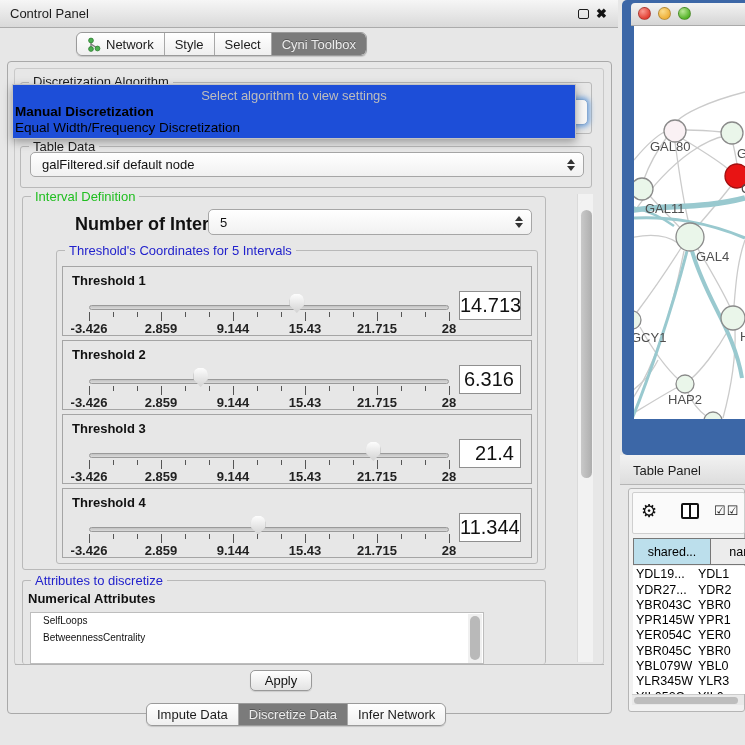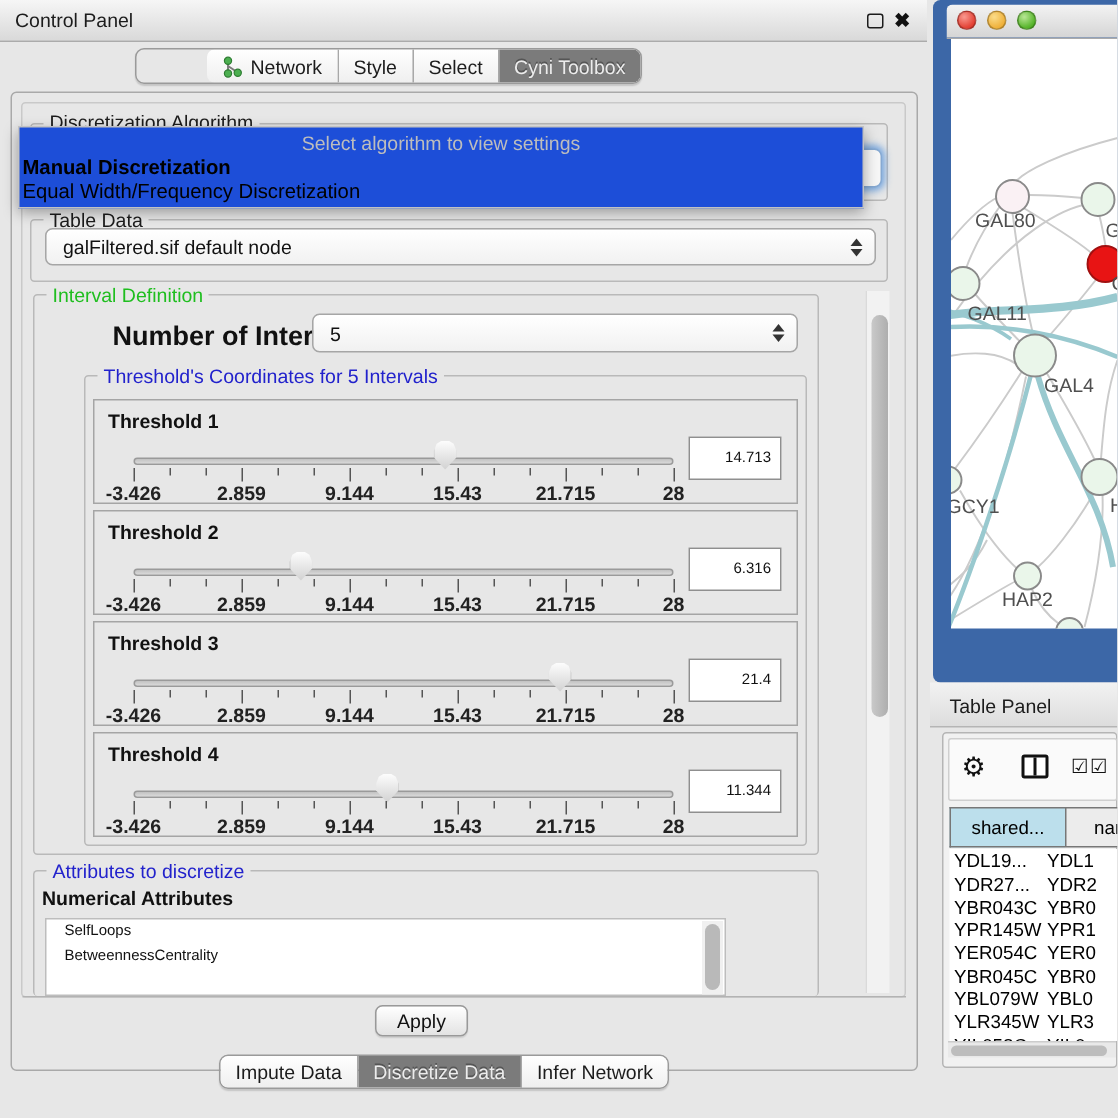--- a/index.html
+++ b/index.html
@@ -12,21 +12,21 @@
   .cp-title{left:10px;top:6px;font-size:13px;color:#1c1c1c;}
   .float-ico{left:578px;top:9px;width:11px;height:10px;border:1.5px solid #1c1c1c;border-radius:2px;background:transparent;}
   .close-ico{left:596px;top:6px;font-size:13px;font-weight:bold;color:#111;}
 
   
   .seg{display:flex;align-items:center;justify-content:center;font-size:13px;color:#1c1c1c;background:linear-gradient(#FFFFFF,#EFEFEF);border-right:1px solid #A8A8A8;padding:0 10px;height:100%;cursor:default;white-space:nowrap;}
   .seg:last-child{border-right:none;border-radius:0 5px 5px 0;}
   .seg:first-child{border-radius:5px 0 0 5px;}
   .seg.sel{background:var(--tab_selected_bg);color:#ECECEC;text-shadow:0 -1px 0 #555;}
   .segbar{display:flex;border:1px solid #9A9A9A;border-radius:6px;box-shadow:0 1px 1px rgba(0,0,0,.15);overflow:hidden;}
-  .topseg{left:90px;top:32px;height:24px;padding-left:47px;}
+  .topseg{left:76px;top:32px;height:24px;}
   .botseg{left:146px;top:703px;height:23px;}
 
   
   .outer-panel{left:7px;top:61px;width:605px;height:653px;border:1px solid #A9A9A9;border-radius:4px;background:#E7E7E7;}
   .inner-panel{left:14px;top:68px;width:590px;height:597px;border:1px solid #C9C9C9;border-radius:3px;}
   .group{border:1px solid #B9B9B9;border-radius:3px;}
   .gtitle{position:absolute;top:-8px;left:8px;background:#E7E7E7;padding:0 4px;font-size:13px;line-height:15px;color:#1c1c1c;}
   .green{color:var(--group_title_green);}
   .blue{color:var(--group_title_blue);}
 
@@ -48,21 +48,21 @@
   
   .thr{position:absolute;left:62px;width:470px;height:70px;border:1px solid #A5A5A5;background:#E7E7E7;}
   .thr-title{position:absolute;left:9px;top:6px;font-size:13px;font-weight:bold;color:#111;}
   .track{position:absolute;left:26px;top:38px;width:360px;height:5px;border-radius:3px;border:1px solid #9A9A9A;background:linear-gradient(#C2C2C2,#DADADA);}
   .thumb{position:absolute;top:27px;width:15px;height:19px;transform:translateX(-50%);background:linear-gradient(#FDFDFD,#D2D2D2);clip-path:polygon(0 34%,12% 10%,32% 0,68% 0,88% 10%,100% 34%,100% 58%,50% 100%,0 58%);filter:drop-shadow(0 0 1px #777);}
   .ticks{position:absolute;left:26px;top:45px;width:360px;height:10px;}
   .tick{position:absolute;top:0;width:1px;height:5px;background:#555;}
   .tick.major{height:9px;}
   .tlabels{position:absolute;left:26px;top:54px;width:360px;height:13px;}
   .tlabels span{position:absolute;transform:translateX(-50%);font-size:13px;font-weight:bold;color:#222;white-space:nowrap;}
-  .vbox{position:absolute;right:10px;top:24px;width:62px;height:29px;background:#FFF;border:1px solid #8F8F8F;font-size:10px;color:#111;text-align:right;line-height:27px;padding-right:6px;}
+  .vbox{position:absolute;right:10px;top:24px;width:62px;height:29px;background:#FFF;border:1px solid #8F8F8F;font-size:20px;color:#111;text-align:right;line-height:27px;padding-right:6px;}
 
   
   .attr-list{left:30px;top:612px;width:454px;height:52px;background:#FFF;border:1px solid #BDBDBD;overflow:hidden;}
   .attr-item{padding:2px 0 1px 12px;font-size:10px;color:#111;height:17px;}
   .list-scroll{position:absolute;right:1px;top:1px;width:14px;height:50px;background:#F0F0F0;}
   .list-thumb{position:absolute;left:2px;top:2px;width:10px;height:44px;border-radius:5px;background:#B9B9B9;}
 
   
   .main-scroll{left:577px;top:194px;width:16px;height:468px;background:#F2F2F2;border-left:1px solid #DADADA;}
   .main-thumb{position:absolute;left:2.5px;top:16px;width:11px;height:268px;border-radius:6px;background:linear-gradient(90deg,#C9C9C9,#AEAEAE);}

